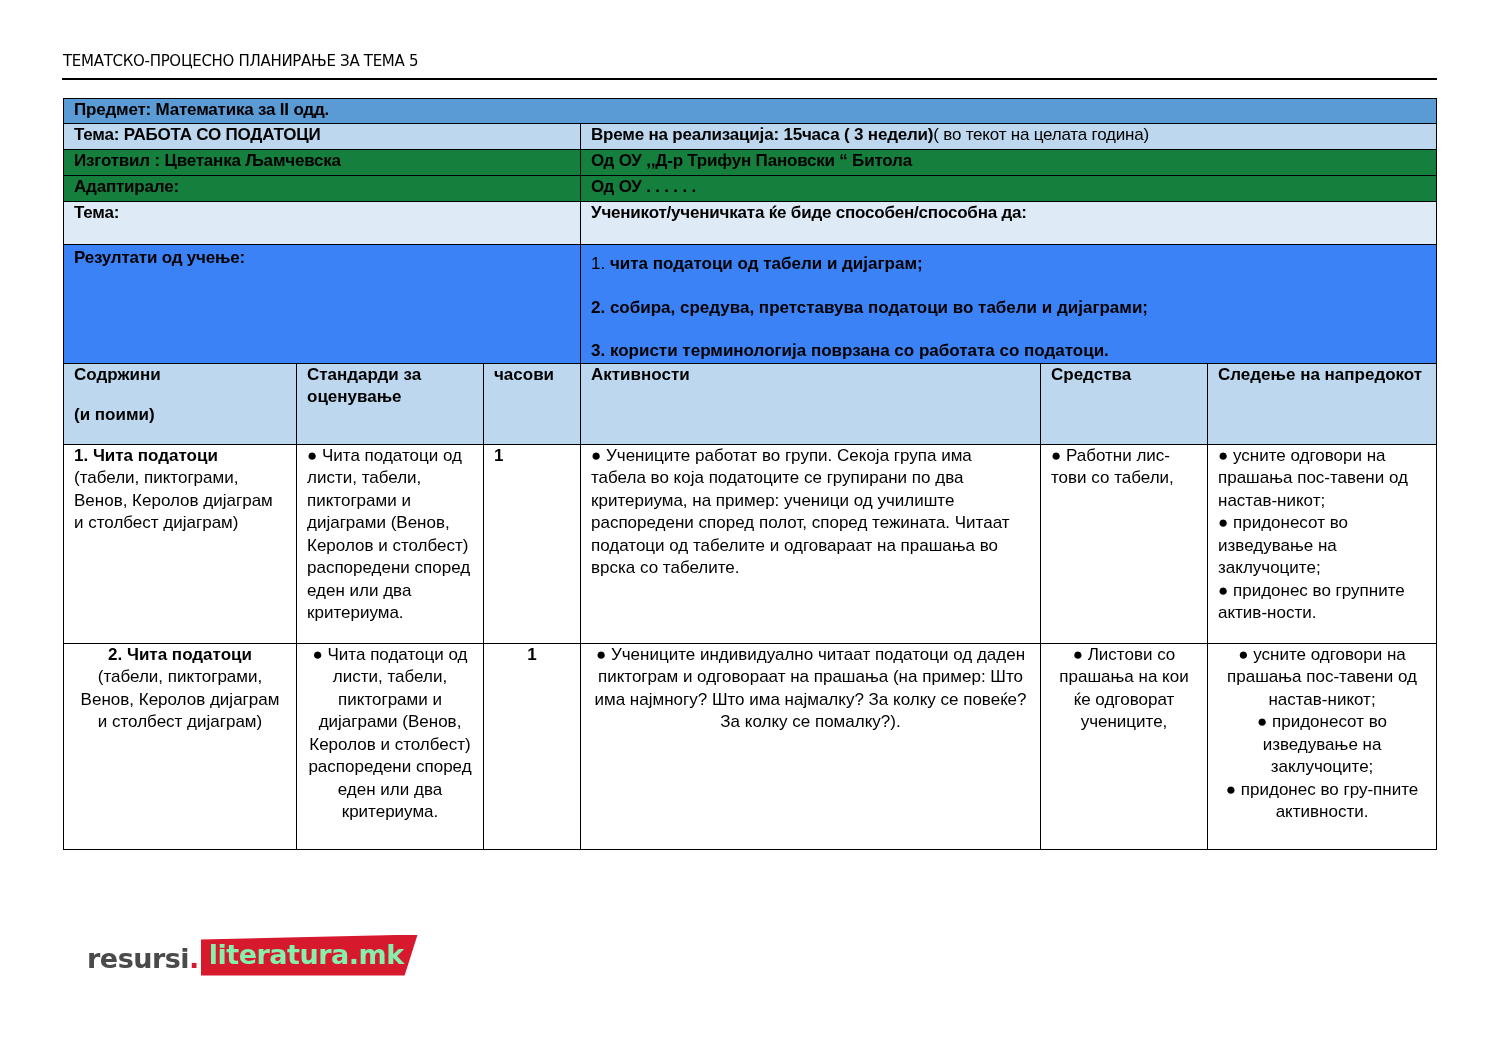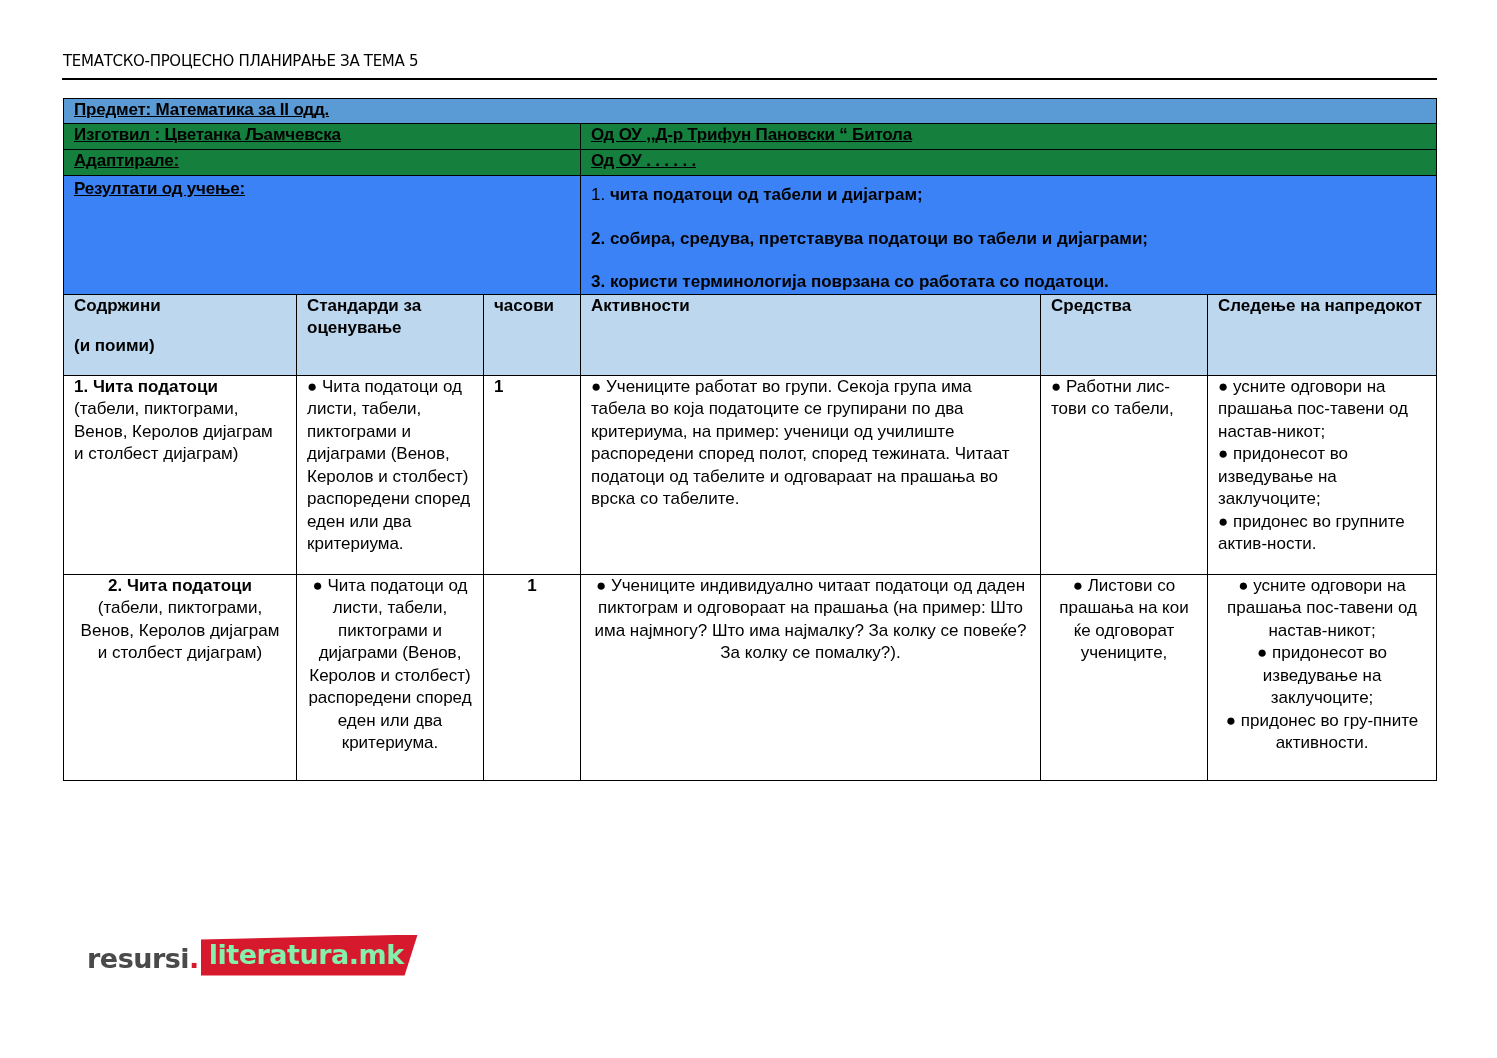--- a/index.html
+++ b/index.html
@@ -15,21 +15,21 @@
     position: absolute; left: 62px; top: 78px; width: 1375px; height: 2px; background: #000;
   }
   table.plan {
     position: absolute; left: 63px; top: 98px; width: 1373px;
     border-collapse: collapse; table-layout: fixed;
     font-size: 17px; line-height: 22.5px;
   }
   table.plan td {
     border: 1.5px solid #000; vertical-align: top; padding: 0 10px; overflow: hidden;
   }
-  .meta-cell { font-weight: bold; font-family: "Liberation Sans", sans-serif; letter-spacing: -0.2px; text-decoration: underline; }
+  .meta-cell { font-weight: bold; font-family: "Liberation Sans", sans-serif; letter-spacing: -0.2px; }
   .row-subject td { background: #5b9bd5; height: 24px; }
   .row-topic td { background: #bdd7ee; height: 25px; }
   .row-light td { background: #15803d; height: 25px; }
   .row-goal td { background: #deeaf6; height: 42px; }
   .row-results td { background: #3b82f6; height: 102px; }
   .row-colhead td { background: #bdd7ee; height: 80px; font-weight: bold; padding-top: 2px; }
   .row-body td { background: #ffffff; padding-top: 2px; }
   .row-body.first td { height: 198px; }
   .row-body.second td { height: 205px; text-align: center; }
   .normal { font-weight: normal; }
@@ -65,27 +65,35 @@
     <col style="width:187px">
     <col style="width:97px">
     <col style="width:460px">
     <col style="width:167px">
     <col style="width:229px">
   </colgroup>
   <tbody>
       <tr class="row-subject">
     <td colspan="6" class="meta-cell">Предмет: Математика за II одд.</td>
   </tr>
+  <tr class="row-topic">
+    <td colspan="3" class="meta-cell">Тема: РАБОТА СО ПОДАТОЦИ</td>
+    <td colspan="3" class="meta-cell"><span>Време на реализација: 15часа ( 3 недели)</span><span class="normal">( во текот на целата година)</span></td>
+  </tr>
   <tr class="row-light">
     <td colspan="3" class="meta-cell">Изготвил : Цветанка Љамчевска</td>
     <td colspan="3" class="meta-cell">Од ОУ ,,Д-р Трифун Пановски “ Битола</td>
   </tr>
   <tr class="row-light">
     <td colspan="3" class="meta-cell">Адаптирале:</td>
     <td colspan="3" class="meta-cell">Од ОУ . . . . . .</td>
+  </tr>
+  <tr class="row-goal">
+    <td colspan="3" class="meta-cell">Тема:</td>
+    <td colspan="3" class="meta-cell">Ученикот/ученичката ќе биде способен/способна да:</td>
   </tr>
   <tr class="row-results">
     <td colspan="3" class="meta-cell" style="padding-top:2px">Резултати од учење:</td>
     <td colspan="3" class="results-list" style="padding-top:8px">
       <div class="item"><span class="num1">1.</span><span> чита податоци од табели и дијаграм;</span></div>
       <div class="item"><span>2.</span><span> собира, средува, претставува податоци во табели и дијаграми;</span></div>
       <div class="item"><span>3.</span><span> користи терминологија поврзана со работата со податоци.</span></div>
     </td>
   </tr>
   <tr class="row-colhead">

